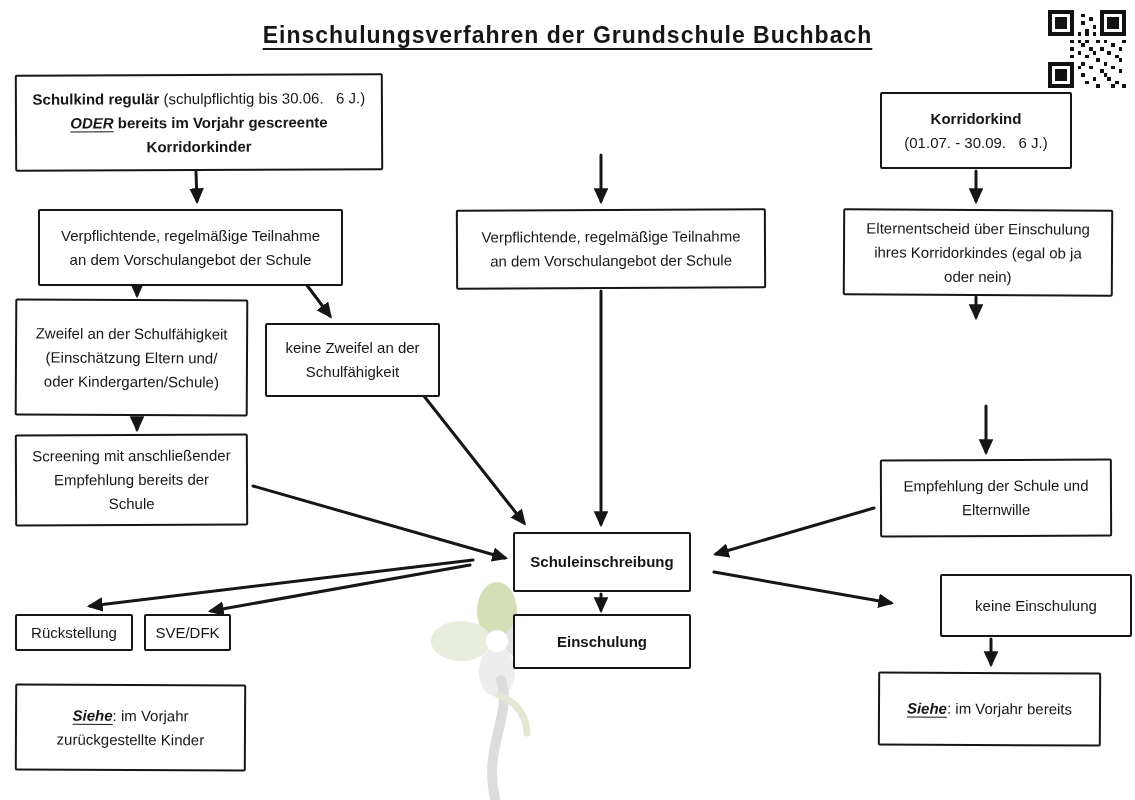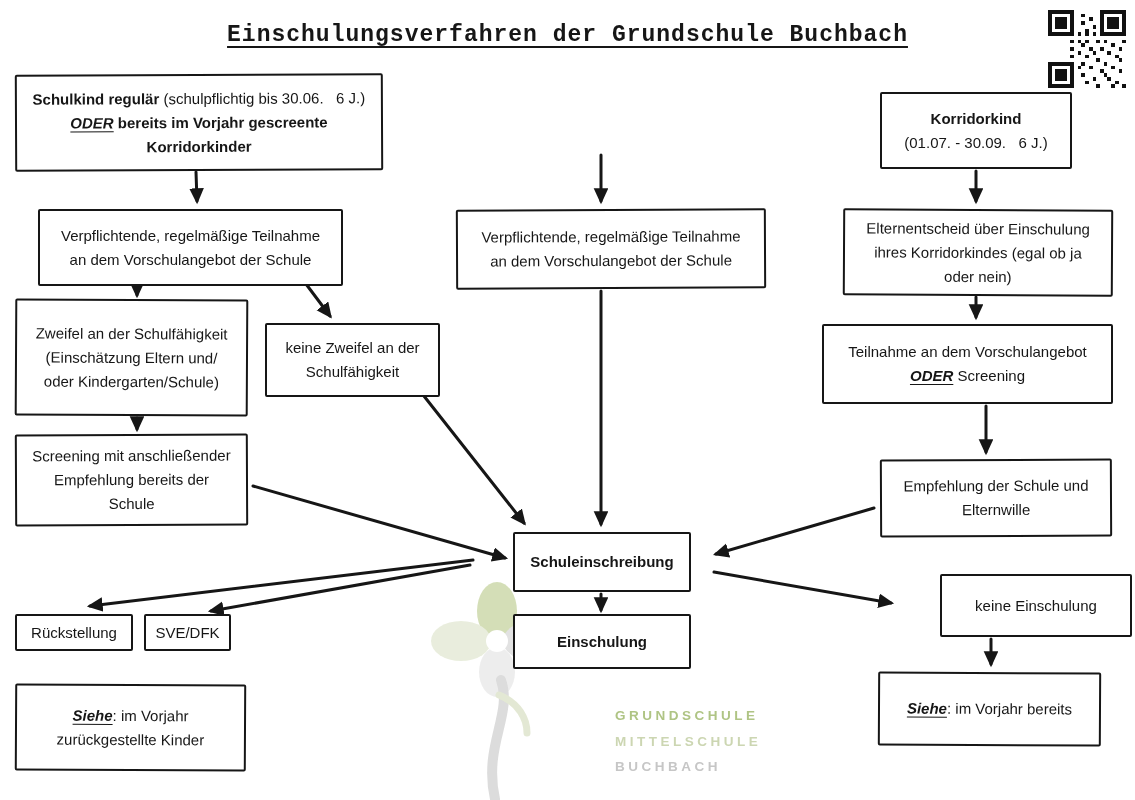--- a/index.html
+++ b/index.html
@@ -1,20 +1,20 @@
 <!DOCTYPE html>
 <html><head>
 <meta charset="utf-8">
 <style>
   html,body{margin:0;padding:0;background:#ffffff;}
   .page{position:relative;width:1135px;height:800px;background:#ffffff;
         font-family:"Liberation Sans",sans-serif;color:#161616;overflow:hidden;}
   .title{position:absolute;top:22px;left:0;width:100%;text-align:center;z-index:4;}
   .title span{font-size:23px;font-weight:bold;letter-spacing:1px;text-decoration:underline;
-              text-underline-offset:5px;font-family:Liberation Mono, monospace;}
+              text-underline-offset:5px;}
   .qr{position:absolute;left:1048px;top:10px;width:78px;height:78px;z-index:4;}
   .node{position:absolute;border:2px solid #161616;background:#ffffff;border-radius:2px;
         display:flex;flex-direction:column;justify-content:center;align-items:center;
         text-align:center;font-size:15px;line-height:1.6;padding:4px 8px;box-sizing:border-box;z-index:3;}
   .nl{display:block;}
   .b{font-weight:bold;}
   .u{text-decoration:underline;text-underline-offset:3px;font-style:italic;}
   .arrows{position:absolute;left:0;top:0;z-index:2;}
   .watermark{position:absolute;left:415px;top:575px;width:365px;height:225px;z-index:1;}
   .wm-svg{position:absolute;left:0;top:0;}
@@ -102,25 +102,20 @@
       <g opacity="0.85">
         <ellipse cx="82" cy="36" rx="20" ry="29" fill="#cdd9ab"></ellipse>
         <ellipse cx="118" cy="66" rx="30" ry="20" fill="#dedede"></ellipse>
         <ellipse cx="46" cy="66" rx="30" ry="20" fill="#e6ebd8"></ellipse>
         <ellipse cx="82" cy="97" rx="18" ry="25" fill="#ebebeb"></ellipse>
         <circle cx="82" cy="66" r="11" fill="#ffffff"></circle>
         <path d="M86 105 C 98 140, 68 170, 80 224" stroke="#d6d6d6" stroke-width="10" fill="none" stroke-linecap="round"></path>
         <path d="M84 120 C 104 128, 112 144, 112 158" stroke="#dfe5cd" stroke-width="7" fill="none" stroke-linecap="round"></path>
       </g>
     </svg>
-    <div class="wm-text">
-      <div class="wm1">GRUNDSCHULE</div>
-      <div class="wm2">MITTELSCHULE</div>
-      <div class="wm3">BUCHBACH</div>
-    </div>
   </div>
 
   <svg class="arrows" width="1135" height="800" viewBox="0 0 1135 800">
     <defs>
       <marker id="ah" viewBox="0 0 8 8" markerWidth="6.5" markerHeight="6.5" refX="5.2" refY="3" orient="auto" markerUnits="strokeWidth">
         <path d="M0 0 L6.5 3 L0 6 Z" fill="#161616"></path>
       </marker>
     </defs>
     <g stroke="#161616" stroke-width="3" fill="none" stroke-linecap="round" marker-end="url(#ah)">
       <line x1="196" y1="172" x2="197" y2="201"></line>
@@ -202,24 +197,20 @@
     <div class="nl b">Korridorkind</div>
     <div class="nl">(01.07. - 30.09. &nbsp; 6 J.)</div>
   </div>
 
   <div class="node r2" style="left:843px;top:209px;width:270px;height:87px">
     <div class="nl">Elternentscheid über Einschulung</div>
     <div class="nl">ihres Korridorkindes (egal ob ja</div>
     <div class="nl">oder nein)</div>
   </div>
 
-  <div class="node" style="left:822px;top:324px;width:291px;height:80px">
-    <div class="nl">Teilnahme an dem Vorschulangebot</div>
-    <div class="nl"><span class="b u">ODER</span><span> Screening</span></div>
-  </div>
 
   <div class="node r1" style="left:880px;top:459px;width:232px;height:78px">
     <div class="nl">Empfehlung der Schule und</div>
     <div class="nl">Elternwille</div>
   </div>
 
   <div class="node" style="left:940px;top:574px;width:192px;height:63px">
     <div class="nl">keine Einschulung</div>
   </div>
 

